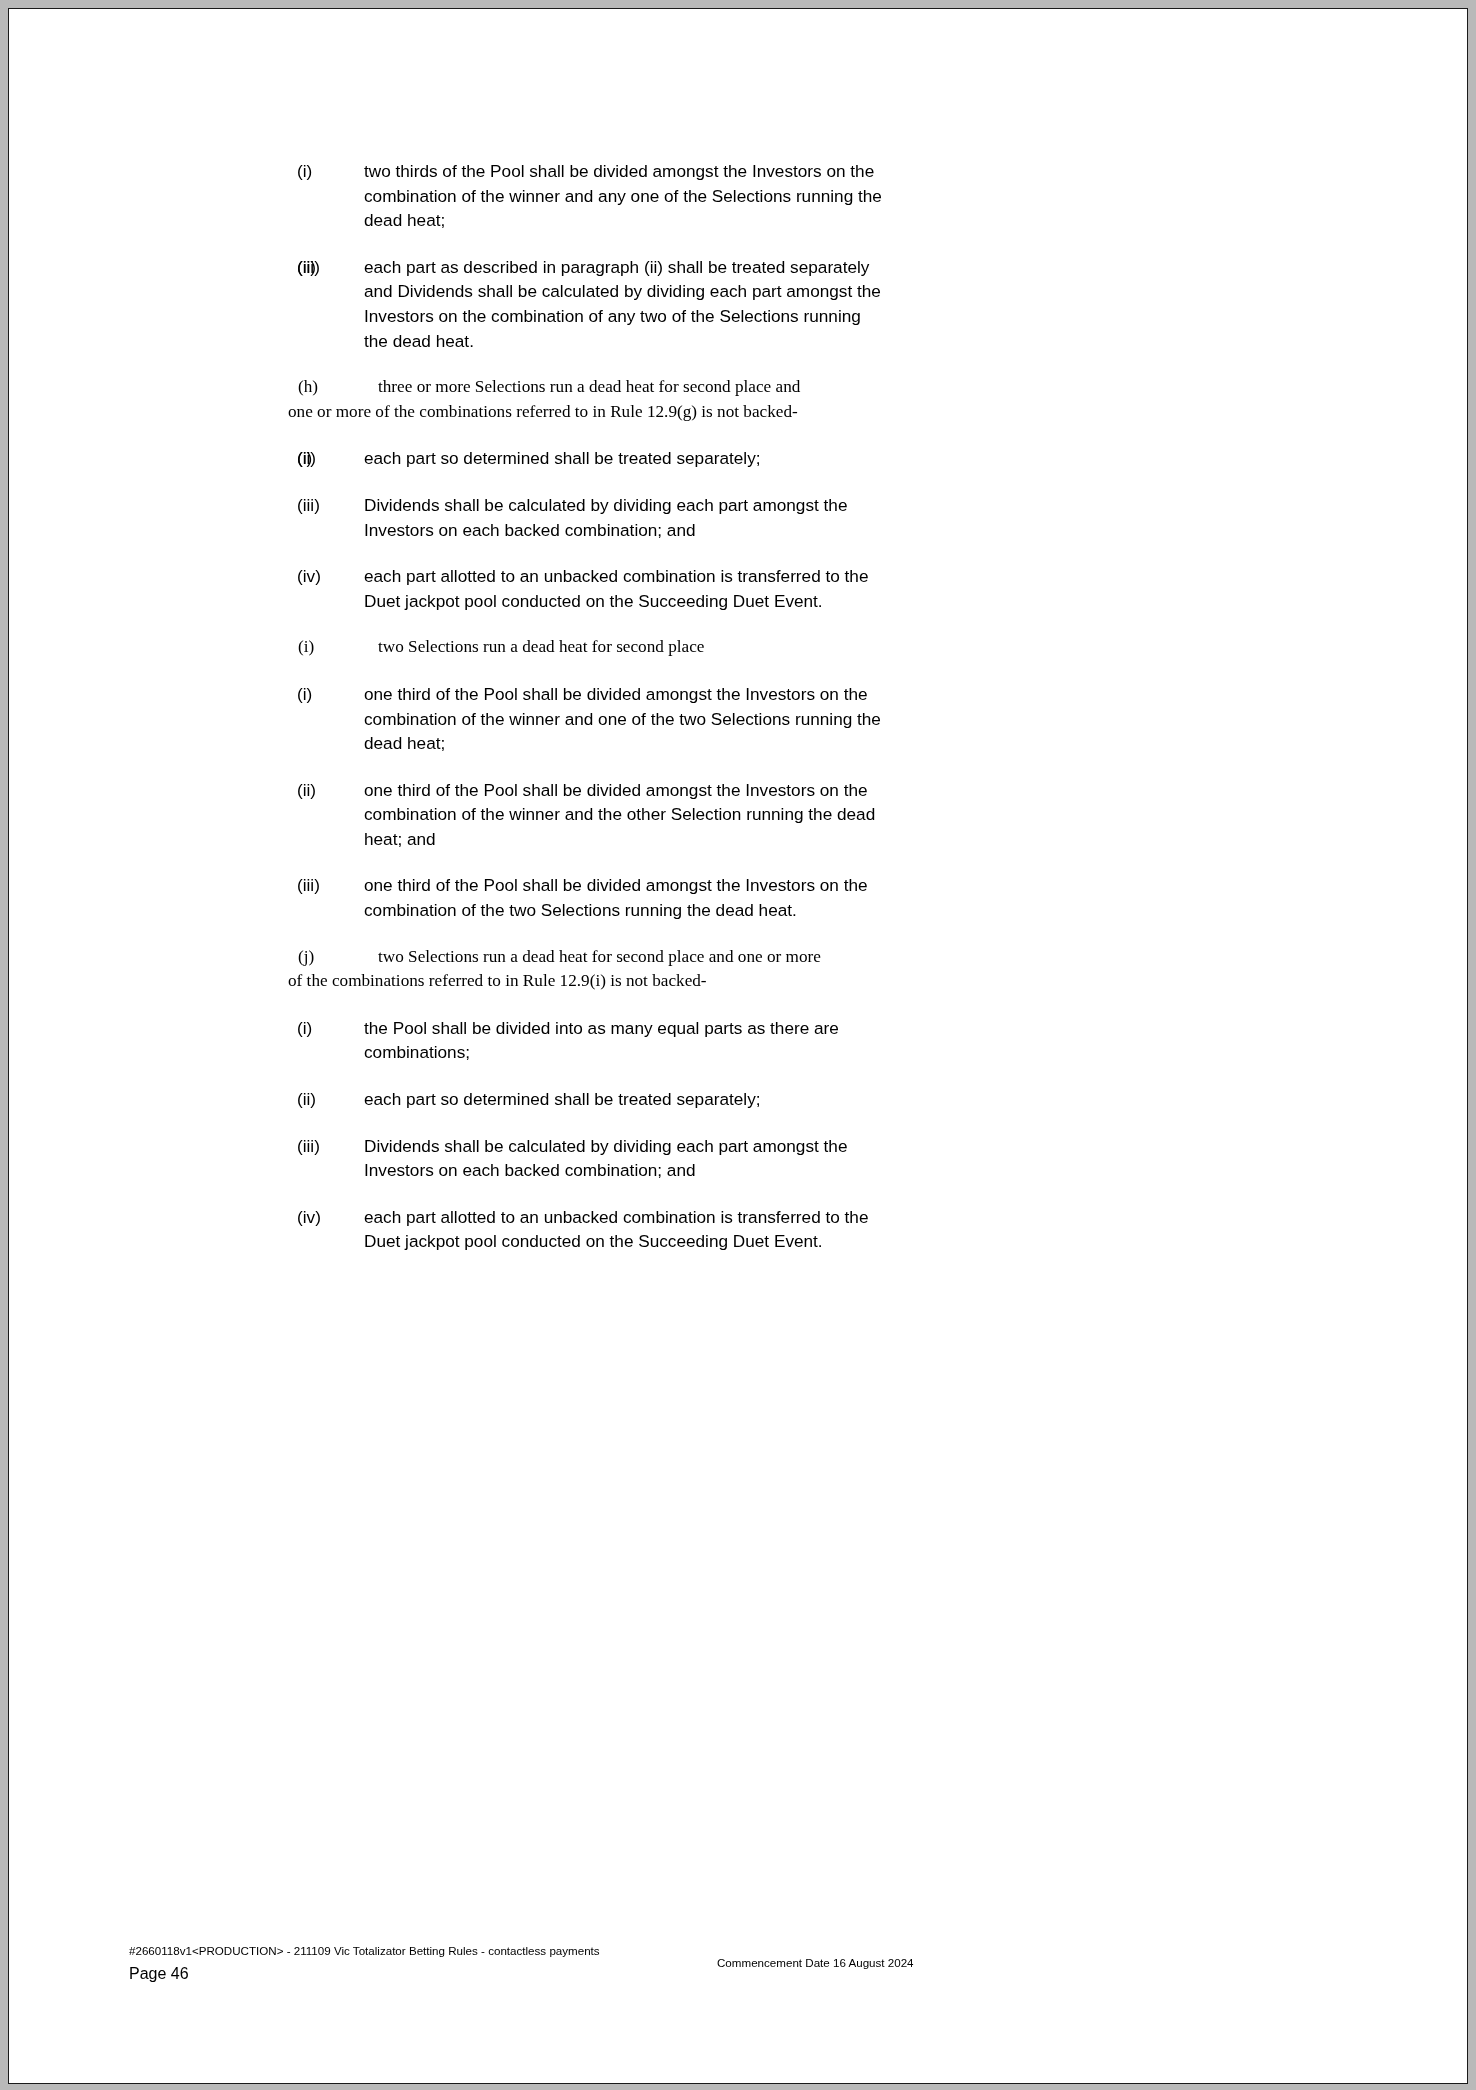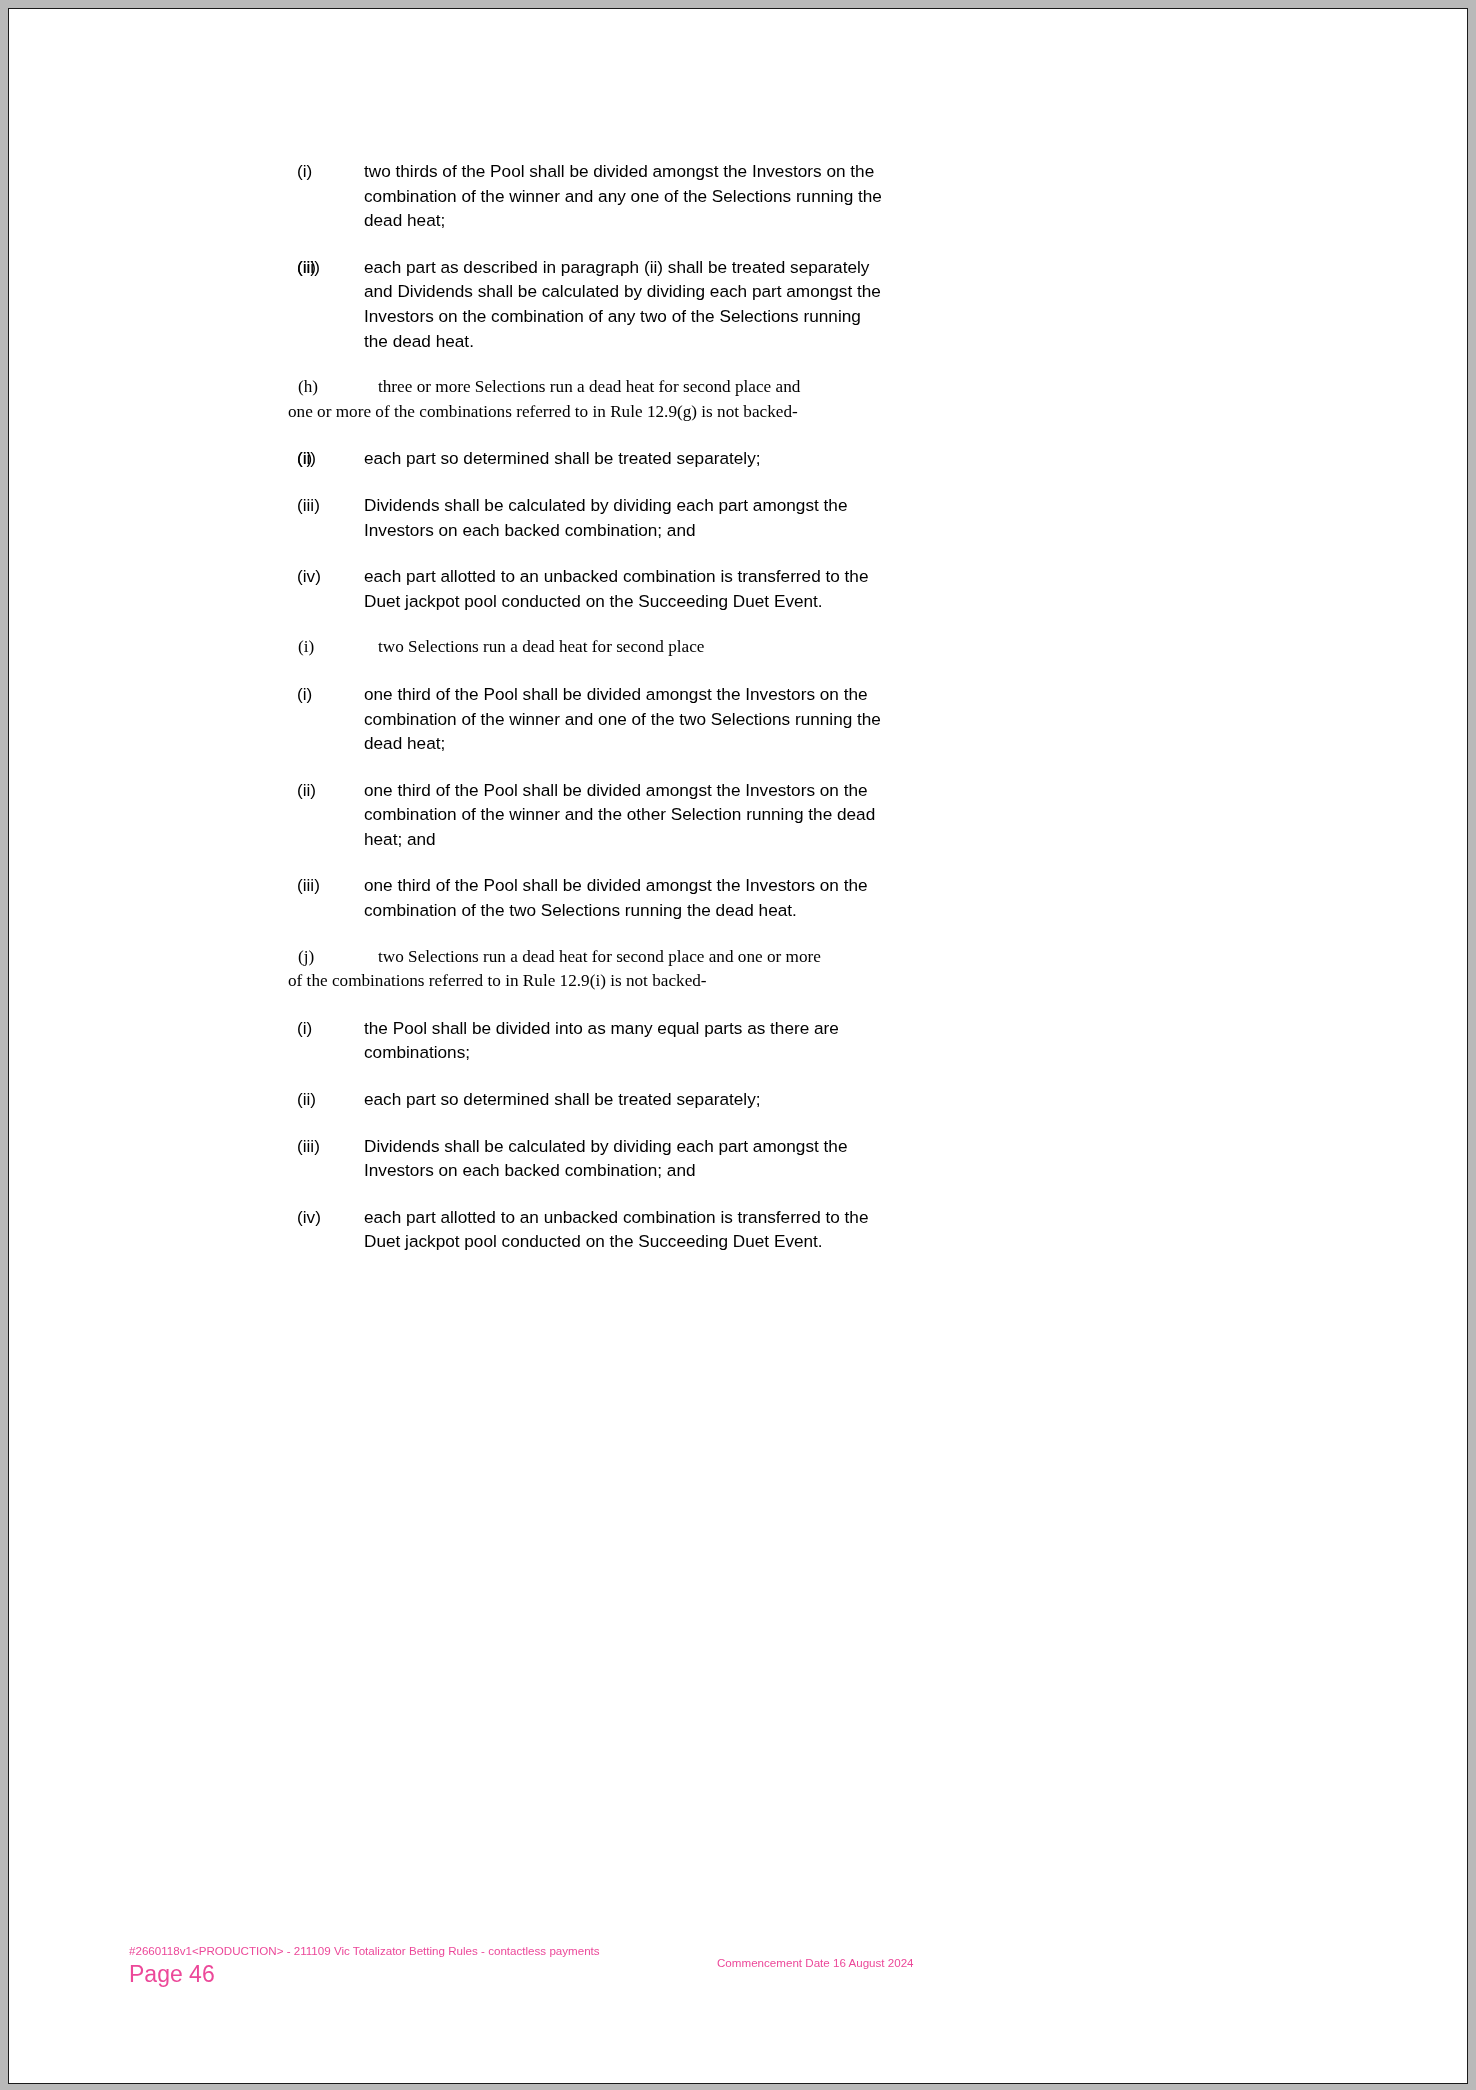--- a/index.html
+++ b/index.html
@@ -82,21 +82,21 @@
     width: 80px;
   }
 
   
   .footer {
     position: absolute;
     left: 120px;
     right: 80px;
     bottom: 86px;
     height: 56px;
-    color: #ec4899;
+    color: #000000;
   }
   .footer-line {
     position: relative;
     height: 20px;
     font-size: 11.6px;
     line-height: 20px;
     white-space: nowrap;
   }
   .footer-left-id {
     position: absolute;
@@ -106,21 +106,21 @@
   .footer-right-date {
     position: absolute;
     left: 588px;
     top: 0;
     margin-top: 12px;
   }
   .footer-pageno {
     position: absolute;
     left: 0;
     top: 22px;
-    font-size: 23px;
+    font-size: 16px;
     line-height: 22px;
     white-space: nowrap;
   }
 </style>
 </head>
 <body>
 
 <div class="page-wrap">
   <div class="page">
     <div class="content">

